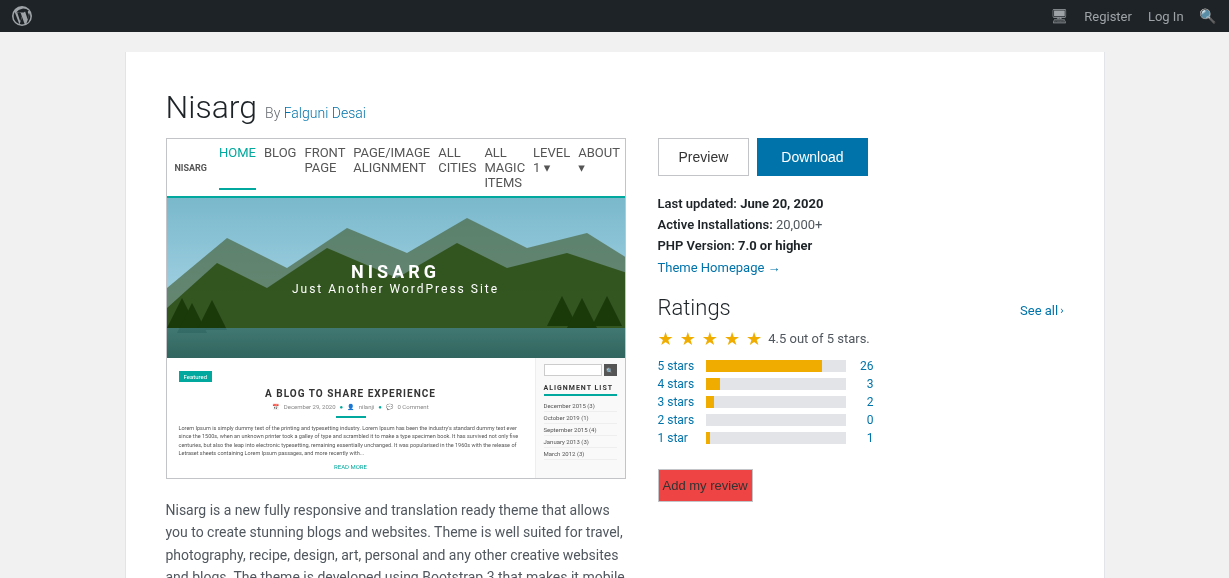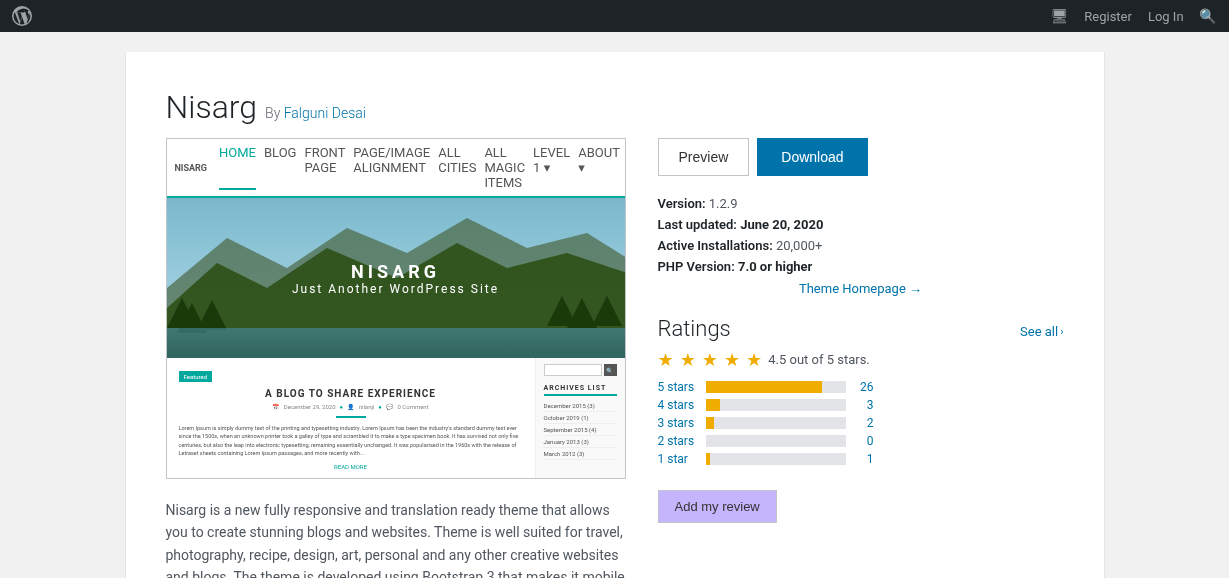--- a/index.html
+++ b/index.html
@@ -309,23 +309,23 @@
     }
     .description-text {
       font-size: 14px;
       color: #50575e;
       line-height: 1.6;
     }
 
     
     .add-review-btn {
       margin-top: 12px;
-      padding: 8px 16px;
+      padding: 8px 4px;
       border: 1px solid #c3c4c7;
-      background: #c4b5fd;
+      background: #ef4444;
       color: #333;
       font-size: 13px;
       cursor: pointer;
     }
 
     
     .main-bg {
       background: #fff;
       min-height: 540px;
       padding: 20px 40px;
@@ -433,21 +433,21 @@
                 </div>
                 <hr class="blog-divider">
                 <div class="blog-text-fake">Lorem Ipsum is simply dummy text of the printing and typesetting industry. Lorem Ipsum has been the industry's standard dummy text ever since the 1500s, when an unknown printer took a galley of type and scrambled it to make a type specimen book. It has survived not only five centuries, but also the leap into electronic typesetting, remaining essentially unchanged. It was popularised in the 1960s with the release of Letraset sheets containing Lorem Ipsum passages, and more recently with...</div>
                 <span class="read-more-fake">READ MORE</span>
               </div>
               <div class="screenshot-sidebar">
                 <div class="sidebar-search">
                   <input type="text" style="font-size: 6px; width: 58px; padding: 2px; border: 1px solid rgb(204, 204, 204);">
                   <button class="sidebar-search-btn">🔍</button>
                 </div>
-                <div class="archives-title">ARCHIVES LIST</div>
+                <div class="archives-title">ALIGNMENT LIST</div>
                 <div class="archive-item">December 2015 (3)</div>
                 <div class="archive-item">October 2019 (1)</div>
                 <div class="archive-item">September 2015 (4)</div>
                 <div class="archive-item">January 2013 (3)</div>
                 <div class="archive-item">March 2012 (3)</div>
               </div>
             </div>
 
           </div>
 
@@ -458,36 +458,32 @@
 
         <div class="theme-sidebar">
 
           <div class="action-buttons">
             <button class="btn-preview">Preview</button>
             <button class="btn-download">Download</button>
           </div>
 
           <div class="theme-meta">
             <div class="meta-row">
-              <strong>Version:</strong>
-              <span>1.2.9</span>
-            </div>
-            <div class="meta-row">
               <strong>Last updated:</strong>
               <strong class="meta-value-bold">June 20, 2020</strong>
             </div>
             <div class="meta-row">
               <strong>Active Installations:</strong>
               <span>20,000+</span>
             </div>
             <div class="meta-row">
               <strong>PHP Version:</strong>
               <strong class="meta-value-highlight">7.0 or higher</strong>
             </div>
-            <div style="margin-top:4px;text-align:center;">
+            <div style="margin-top:4px;">
               <a class="theme-homepage-link">Theme Homepage →</a>
             </div>
           </div>
 
           <div class="ratings-section">
             <div class="ratings-header">
               <h2 class="ratings-title">Ratings</h2>
               <a class="see-all-link">
                 <span>See all</span>
                 <span style="font-size:11px;">›</span>

